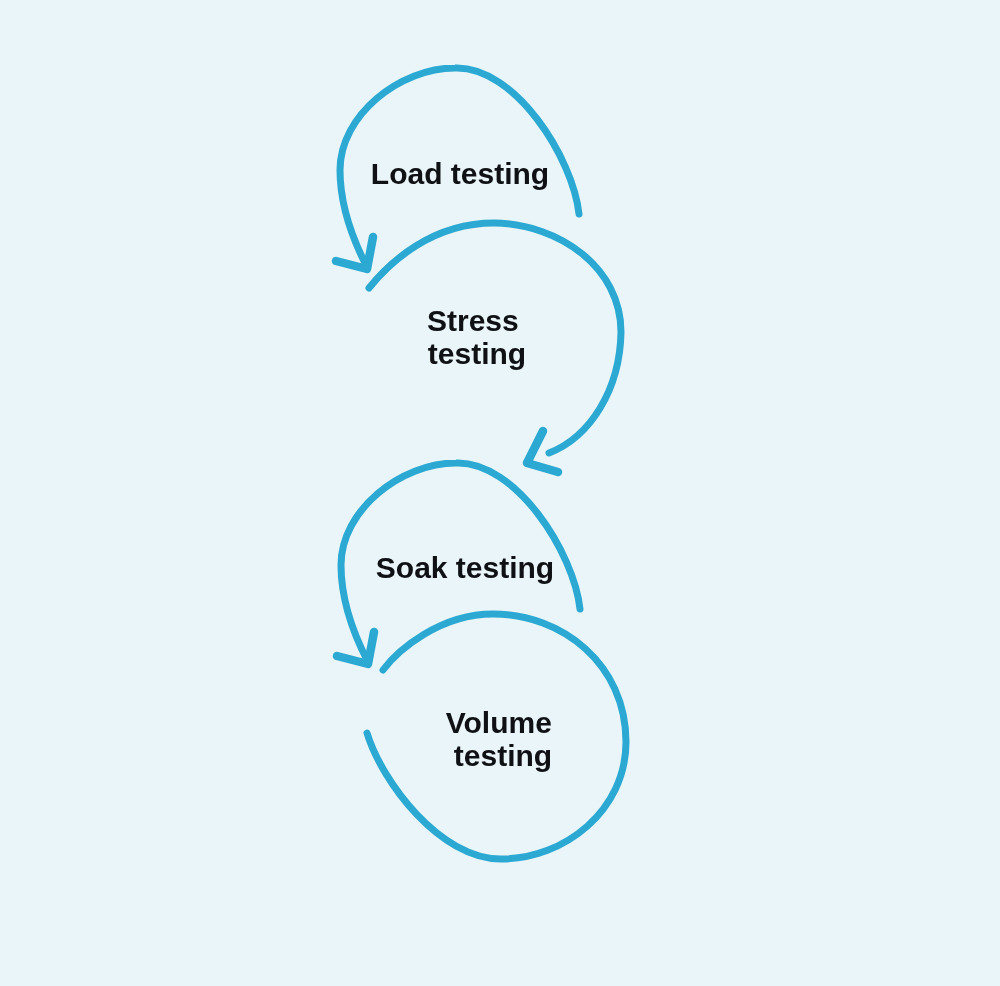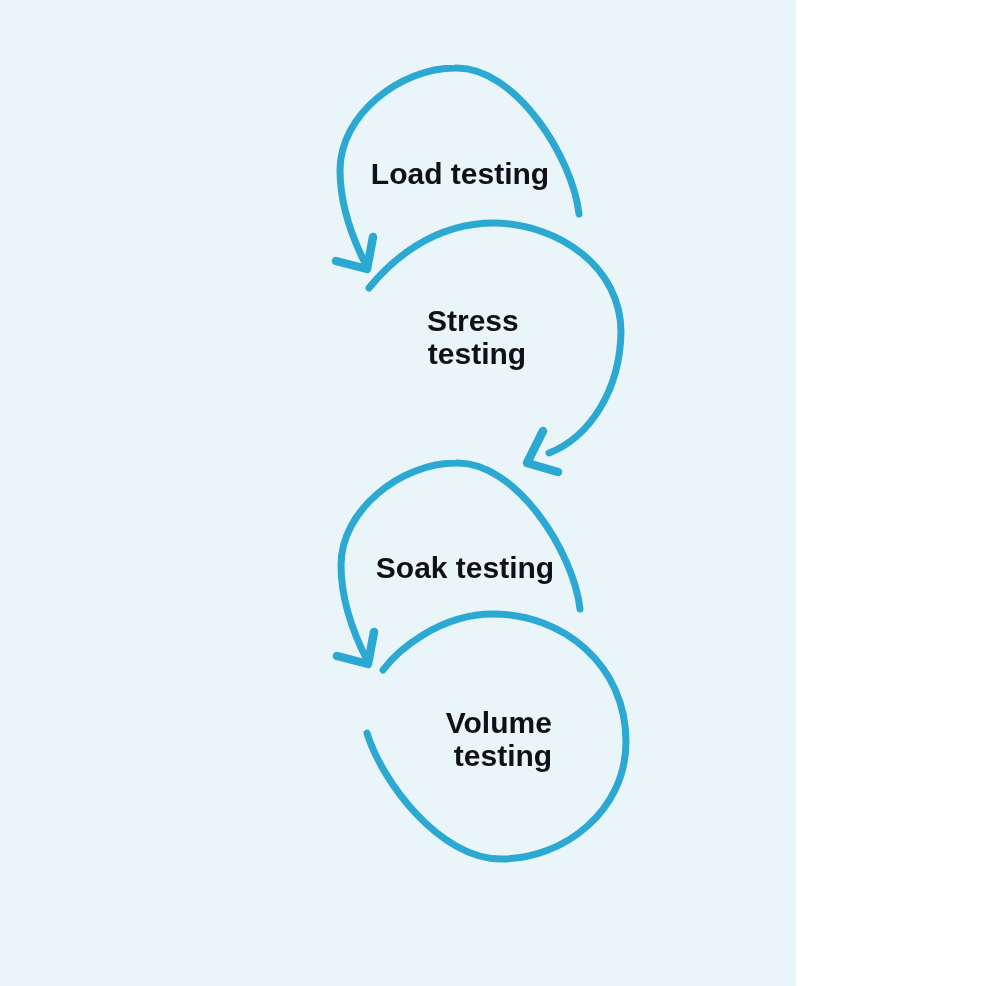--- a/index.html
+++ b/index.html
@@ -4,21 +4,21 @@
 <style>
   html, body {
     margin: 0;
     padding: 0;
     width: 1000px;
     height: 986px;
     font-family: "Liberation Sans", sans-serif;
   }
   .canvas {
     position: relative;
-    width: 796px;
+    width: 1000px;
     height: 986px;
     overflow: hidden;
   }
   svg { display: block; }
   .loop-arc {
     fill: none;
     stroke-width: 7;
     stroke-linecap: round;
   }
   .arrow-chevron {

